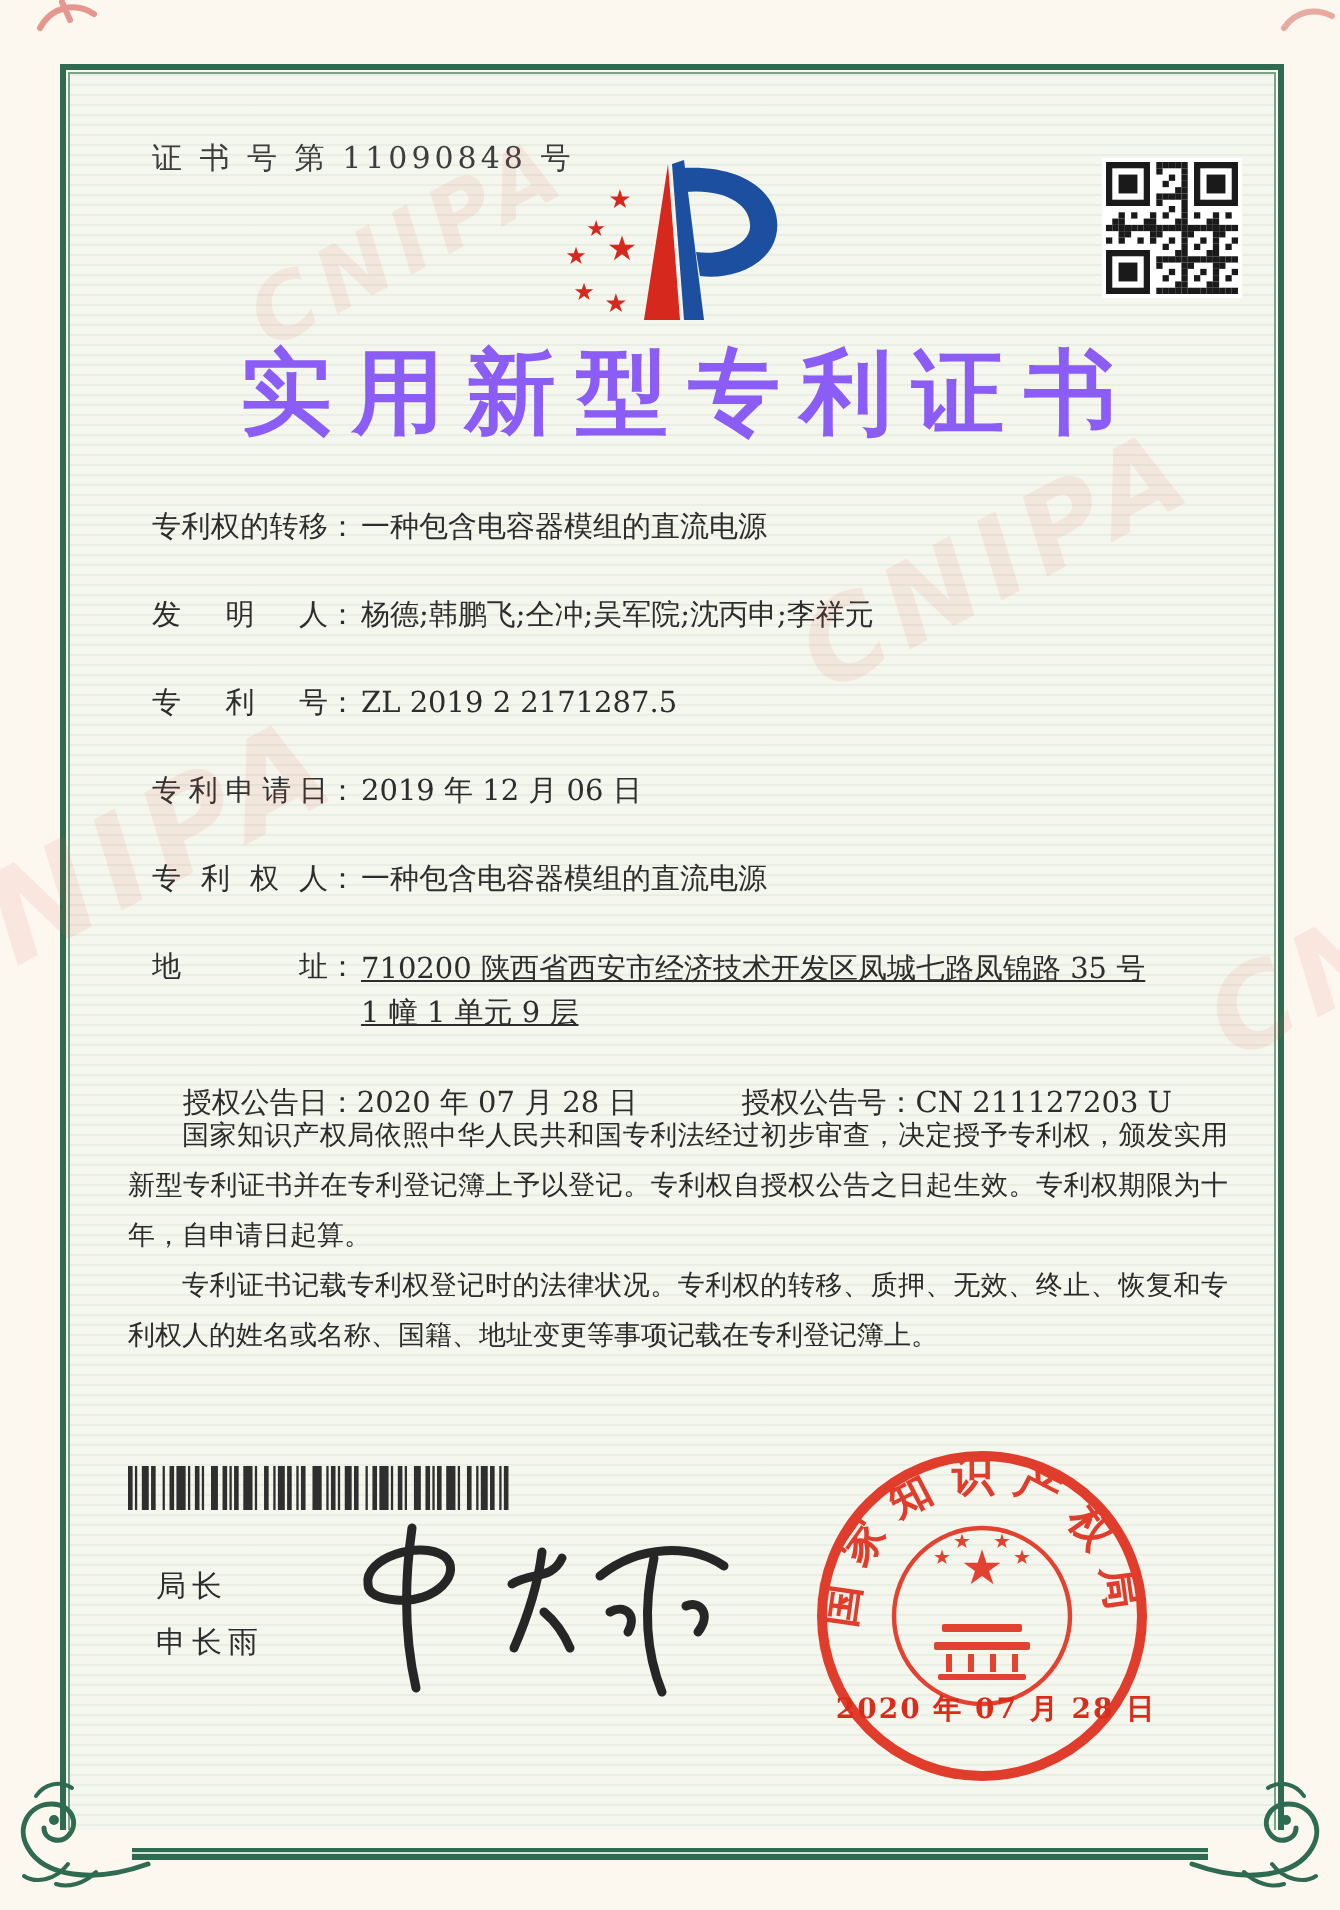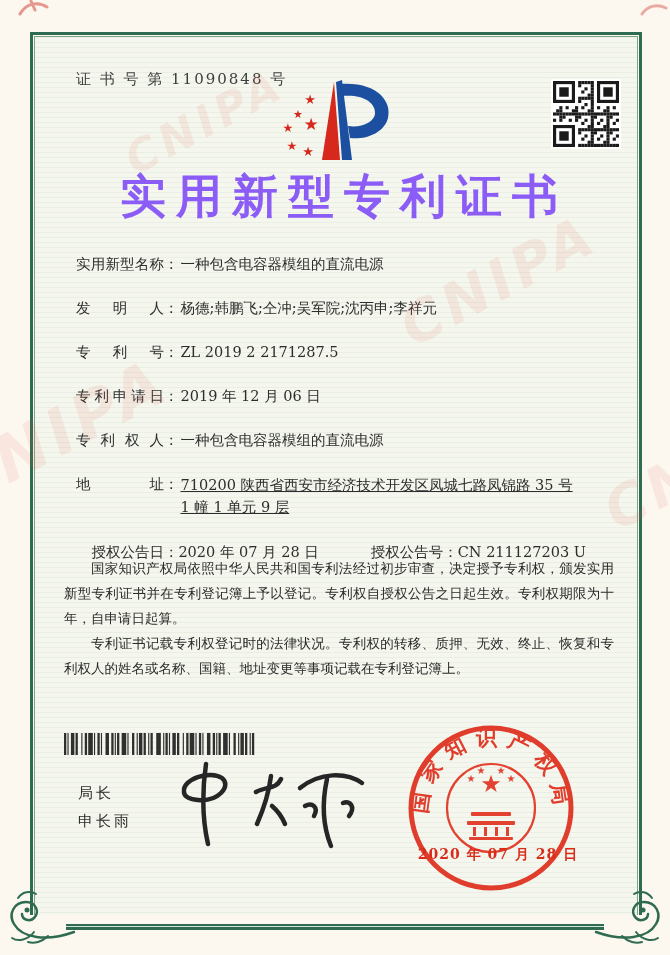--- a/index.html
+++ b/index.html
@@ -248,21 +248,21 @@
       <text x="10" y="60" font-size="12" fill="#d7281d" text-anchor="middle" font-family="DejaVu Sans, sans-serif">★</text>
       <text x="33" y="58" font-size="17" fill="#d7281d" text-anchor="middle" font-family="DejaVu Sans, sans-serif">★</text>
       <text x="14" y="78" font-size="12" fill="#d7281d" text-anchor="middle" font-family="DejaVu Sans, sans-serif">★</text>
       <text x="30" y="84" font-size="13" fill="#d7281d" text-anchor="middle" font-family="DejaVu Sans, sans-serif">★</text>
     </svg>
 
     <div class="title">实用新型专利证书</div>
 
     <div class="fields">
       <div class="f-row">
-        <span class="f-label">实用新型名称</span><span class="f-colon">：</span><span class="f-value">一种包含电容器模组的直流电源</span>
+        <span class="f-label">专利权的转移</span><span class="f-colon">：</span><span class="f-value">一种包含电容器模组的直流电源</span>
       </div>
       <div class="f-row">
         <span class="f-label">发明人</span><span class="f-colon">：</span><span class="f-value">杨德;韩鹏飞;仝冲;吴军院;沈丙申;李祥元</span>
       </div>
       <div class="f-row">
         <span class="f-label">专利号</span><span class="f-colon">：</span><span class="f-value">ZL 2019 2 2171287.5</span>
       </div>
       <div class="f-row">
         <span class="f-label">专利申请日</span><span class="f-colon">：</span><span class="f-value">2019 年 12 月 06 日</span>
       </div>

